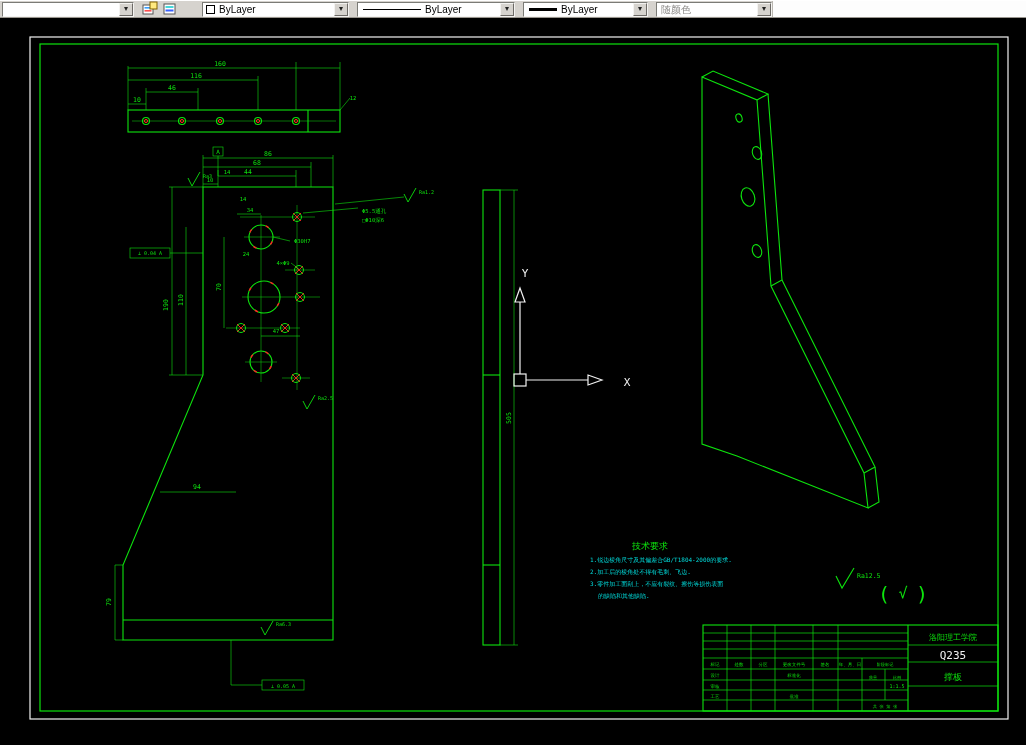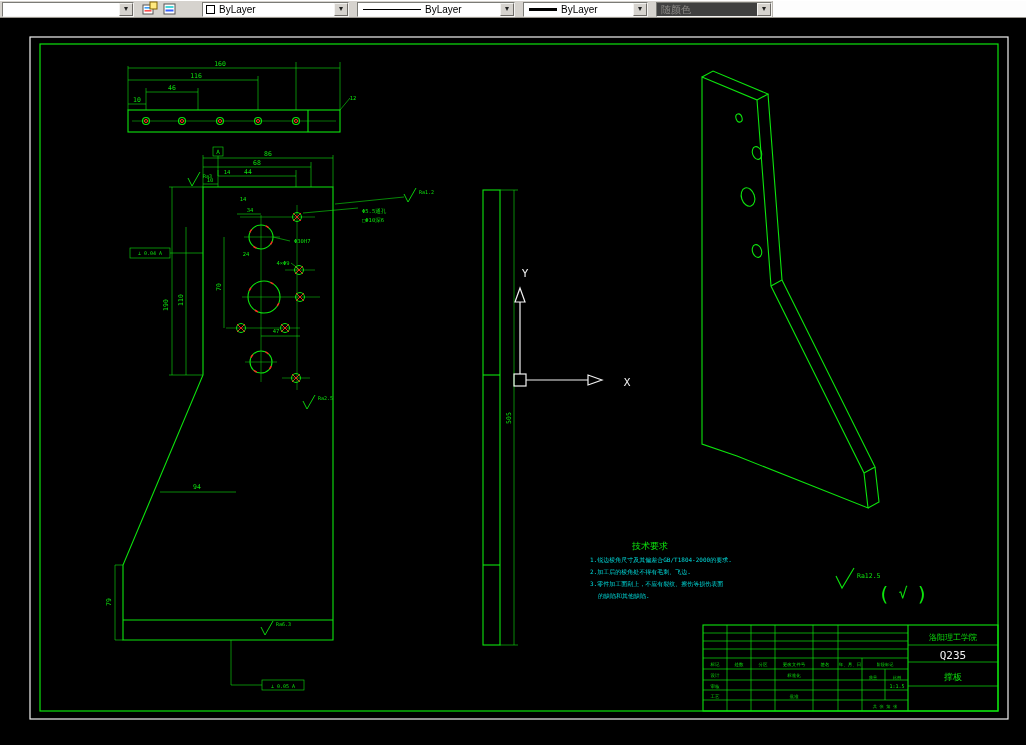--- a/index.html
+++ b/index.html
@@ -16,21 +16,21 @@
   .combo{display:flex;align-items:center;height:15px;background:#fff;
          border:1px solid;border-color:#7b7b76 #f4f3f1 #f4f3f1 #7b7b76;flex:0 0 auto}
   .combo-field{font-size:10px;color:#000;padding-left:4px;white-space:nowrap;line-height:13px}
   .combo-btn{width:14px;height:13px;background:#d6d3ce;margin-left:auto;margin-right:0;
              border:1px solid;border-color:#f4f3f1 #6d6a66 #6d6a66 #f4f3f1;
              display:flex;align-items:center;justify-content:center}
   .combo-btn::after{content:"▾";font-size:8px;color:#222;line-height:8px}
   .swatch{width:9px;height:9px;border:1px solid #000;background:#fff;margin-left:3px;flex:0 0 auto}
   .linetype-sample{width:58px;height:1px;background:#000;margin-left:5px;flex:0 0 auto}
   .lineweight-sample{width:28px;height:3px;background:#000;margin-left:5px;flex:0 0 auto}
-  .combo.disabled{background:#404040}
+  .combo.disabled{background:#ffffff}
   .combo.disabled .combo-field{color:#8c8a87}
   .tbtn{width:20px;height:16px;display:flex;align-items:center;justify-content:center;flex:0 0 auto}
   .tb-fill{flex:1 1 auto;height:16px;background:#fdfdfd;border-left:1px solid #b9b6b0}
   .ml2{margin-left:2px}.ml6{margin-left:6px}.ml8{margin-left:8px}.ml22{margin-left:22px}
   .w132{width:132px}.w147{width:147px}.w158{width:158px}.w125{width:125px}.w116{width:116px}
 </style>
 </head>
 <body>
 
 <div class="page">

